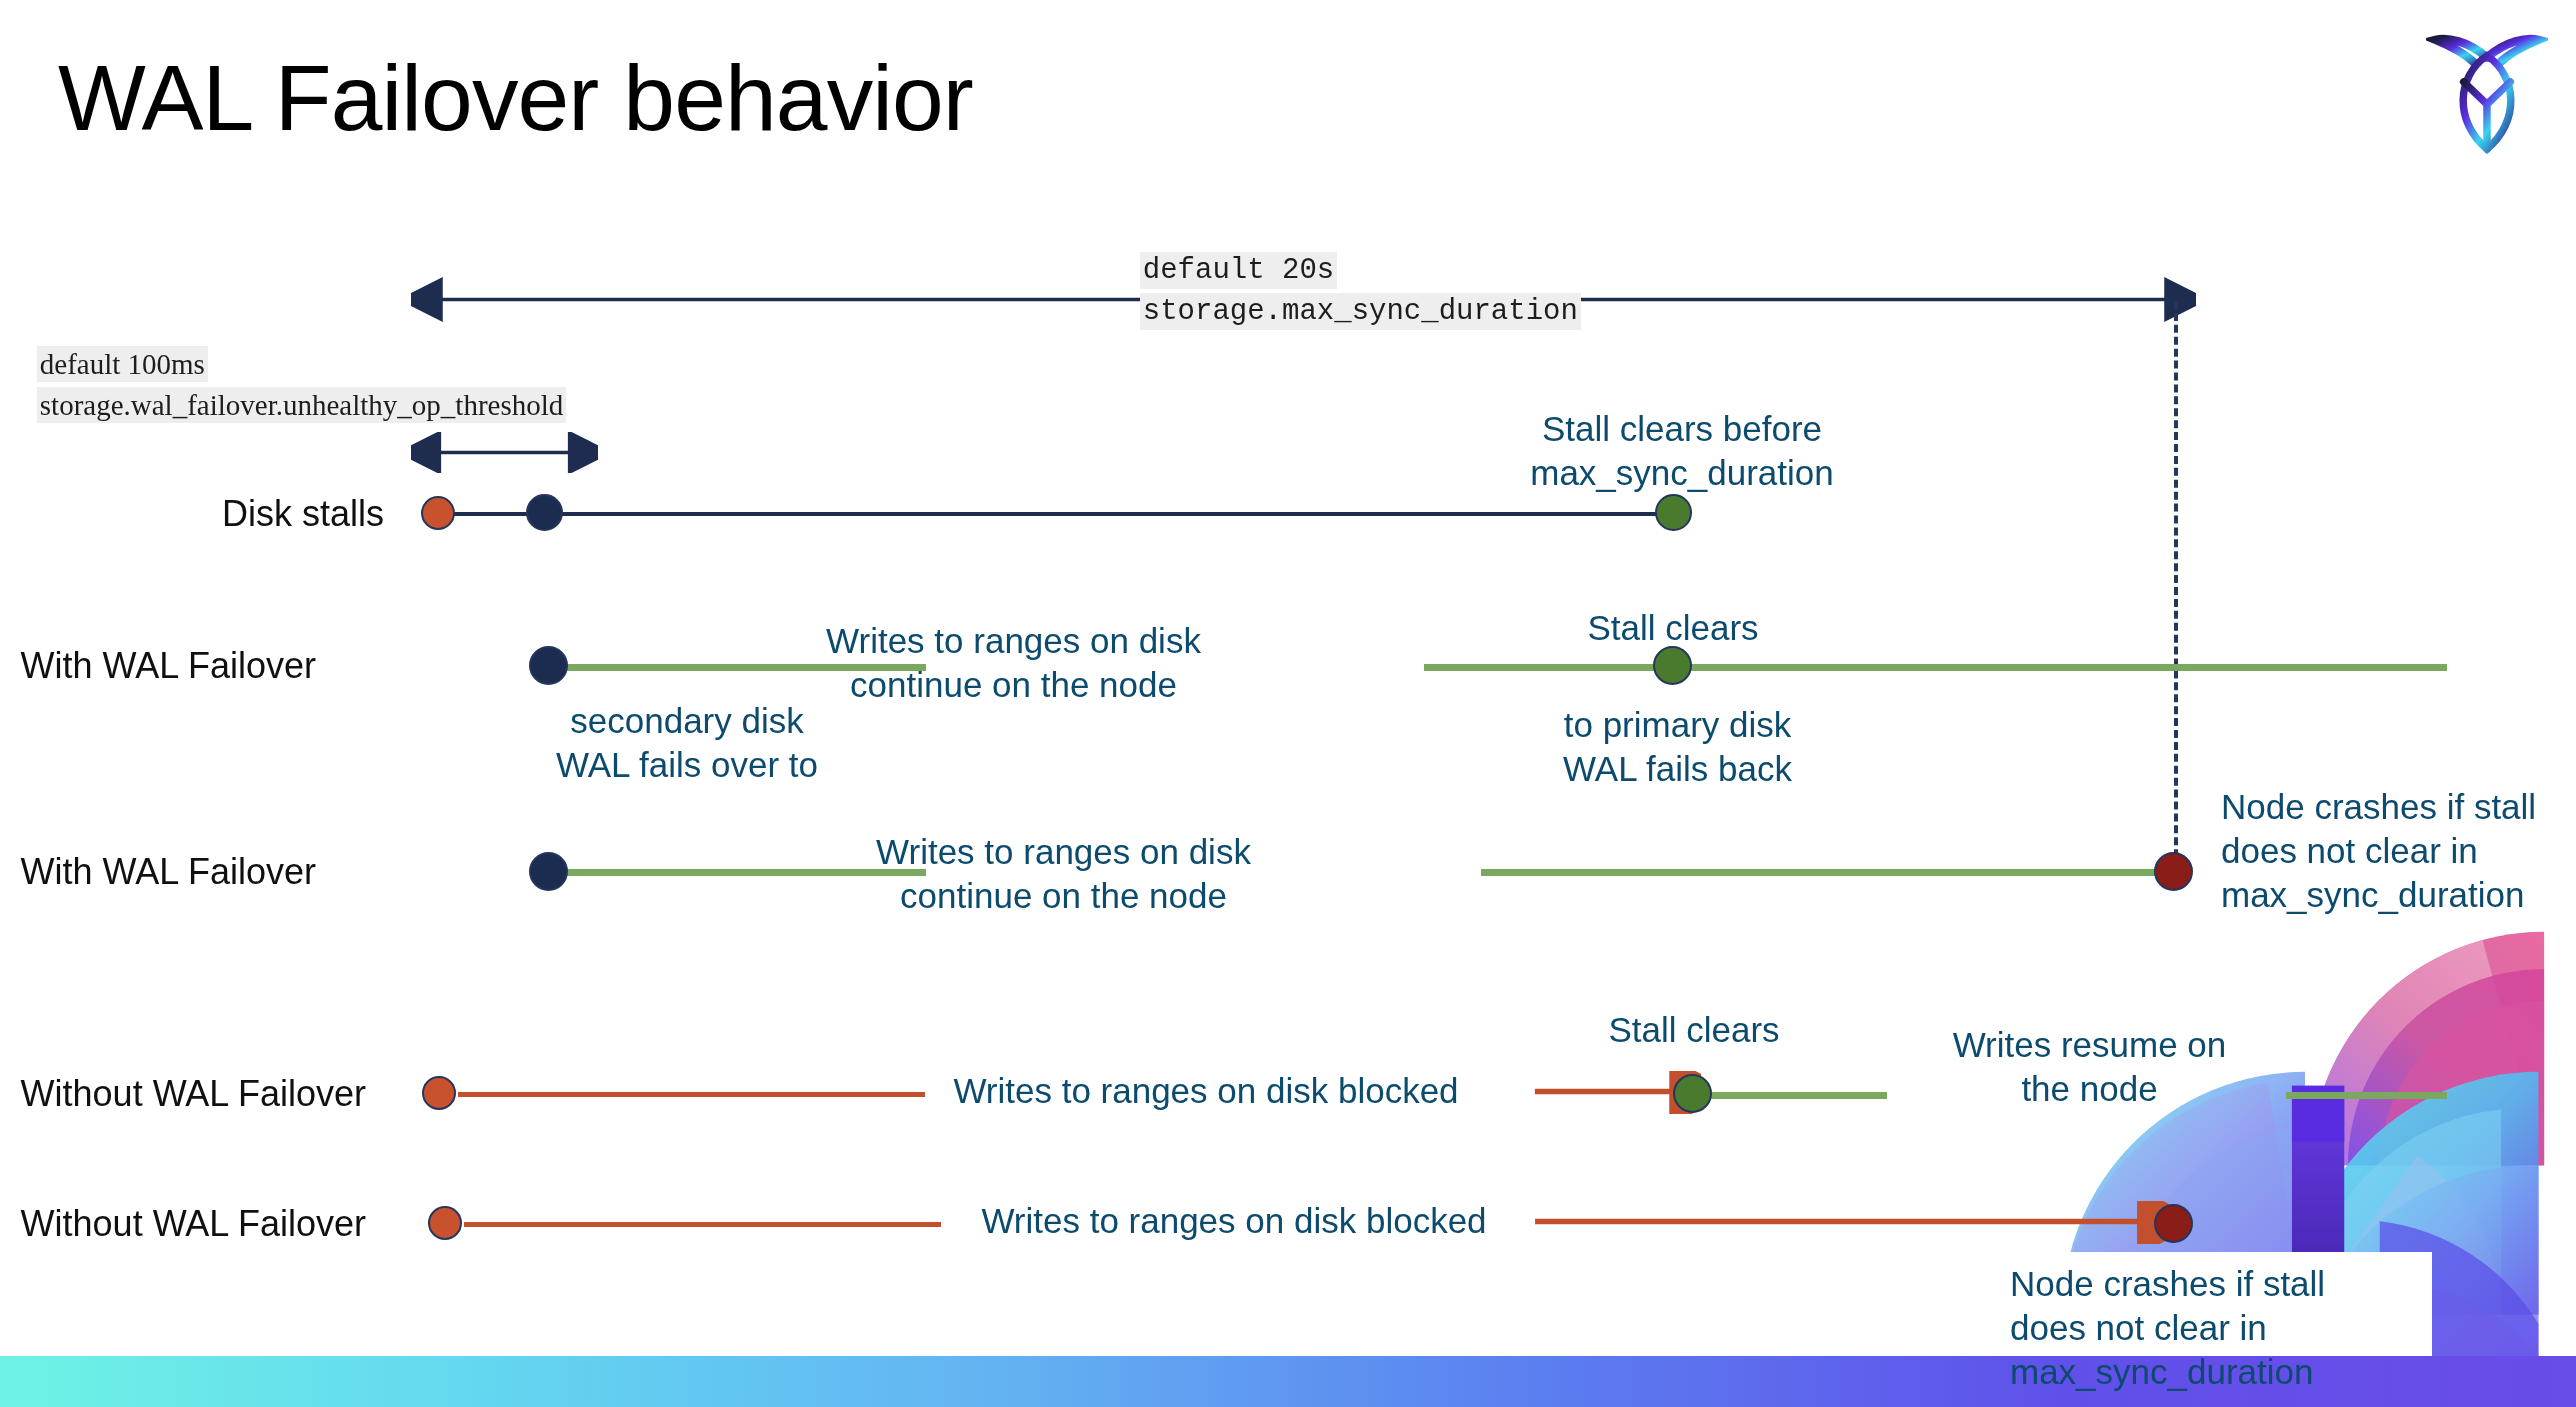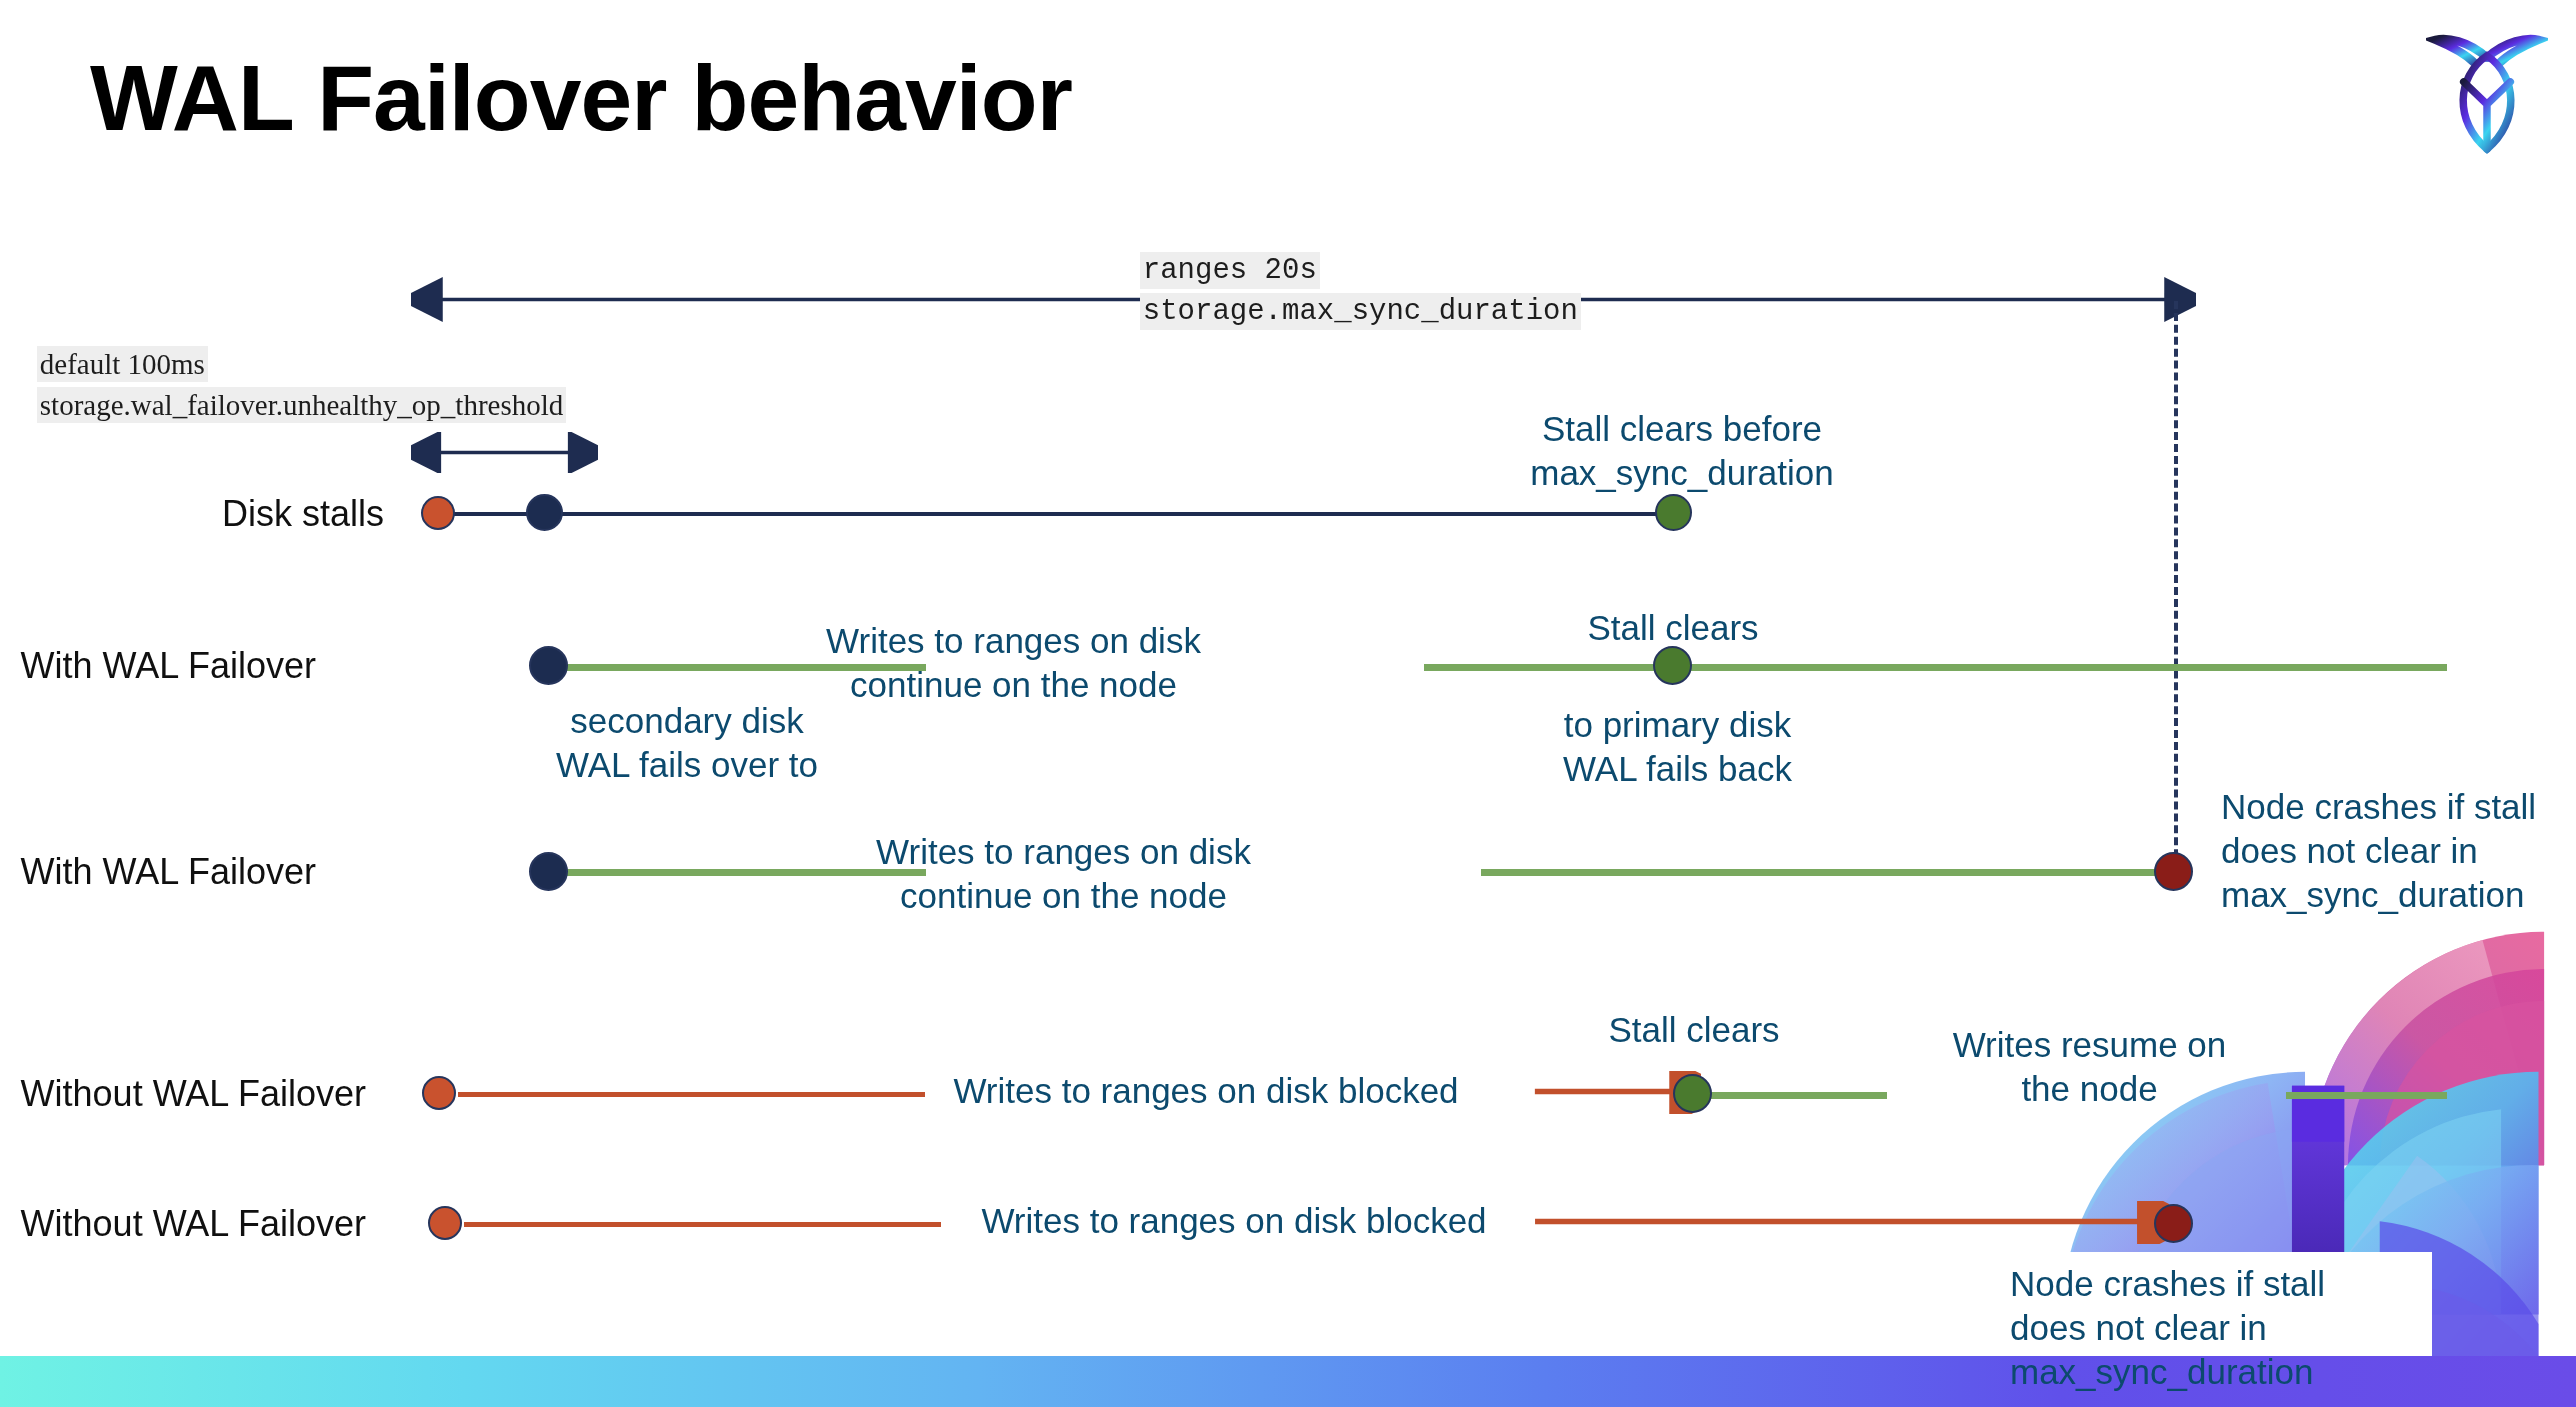--- a/index.html
+++ b/index.html
@@ -18,25 +18,24 @@
     background: #ffffff;
     overflow: hidden;
   }
 
   
   .slide-title {
     position: absolute;
     left: 58px;
     top: 45px;
     font-size: 93px;
-    font-weight: bold;
+    font-weight: normal;
     letter-spacing: -0.9px;
     color: #000000;
     white-space: nowrap;
-    margin-left: 32px;
   }
 
   
   .logo {
     position: absolute;
     right: 28px;
     top: 24px;
     width: 122px;
     height: 140px;
   }
@@ -242,21 +241,21 @@
         <path d="M13 1 L13 13 L1 7 Z" fill="#1e2c50"></path>
       </marker>
       <marker id="arrR" markerWidth="14" markerHeight="14" refX="2" refY="7" orient="auto">
         <path d="M1 1 L1 13 L13 7 Z" fill="#1e2c50"></path>
       </marker>
     </defs>
     <line x1="30" y1="24" x2="1880" y2="24" stroke="#1e2c50" stroke-width="4" marker-start="url(#arrL)" marker-end="url(#arrR)"></line>
   </svg>
 
   <div class="code-chip" style="left:1140px; top:250px;">
-    <div><span>ranges 20s</span></div>
+    <div><span>default 20s</span></div>
     <div><span>storage.max_sync_duration</span></div>
   </div>
 
   <div class="vdash" style="left:2174px; top:301px; height:580px;"></div>
 
   <div class="code-chip" style="left:37px; top:344px;font-family:Liberation Serif, serif;">
     <div><span>default 100ms</span></div>
     <div><span>storage.wal_failover.unhealthy_op_threshold</span></div>
   </div>
 

